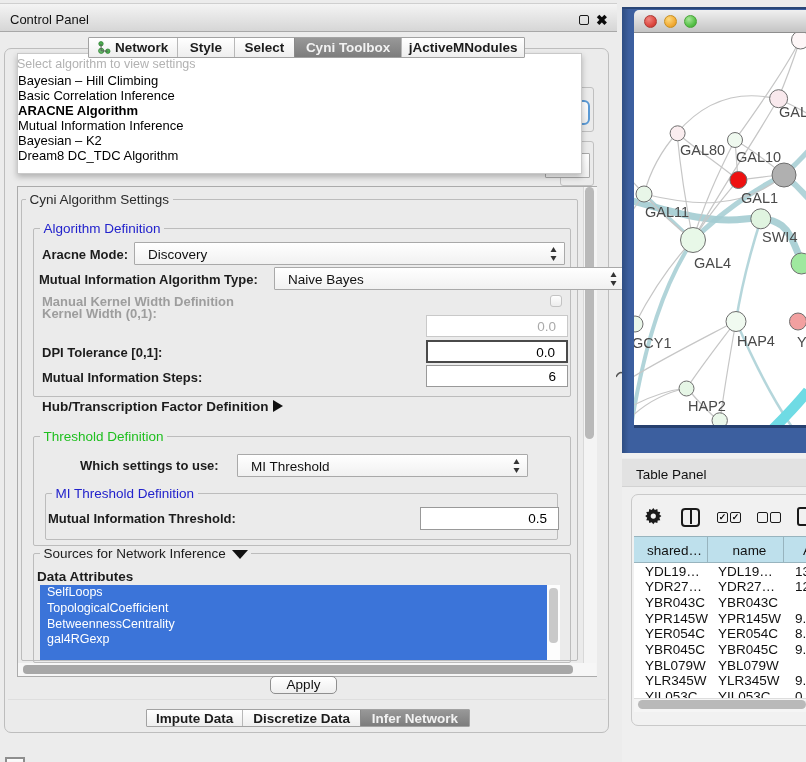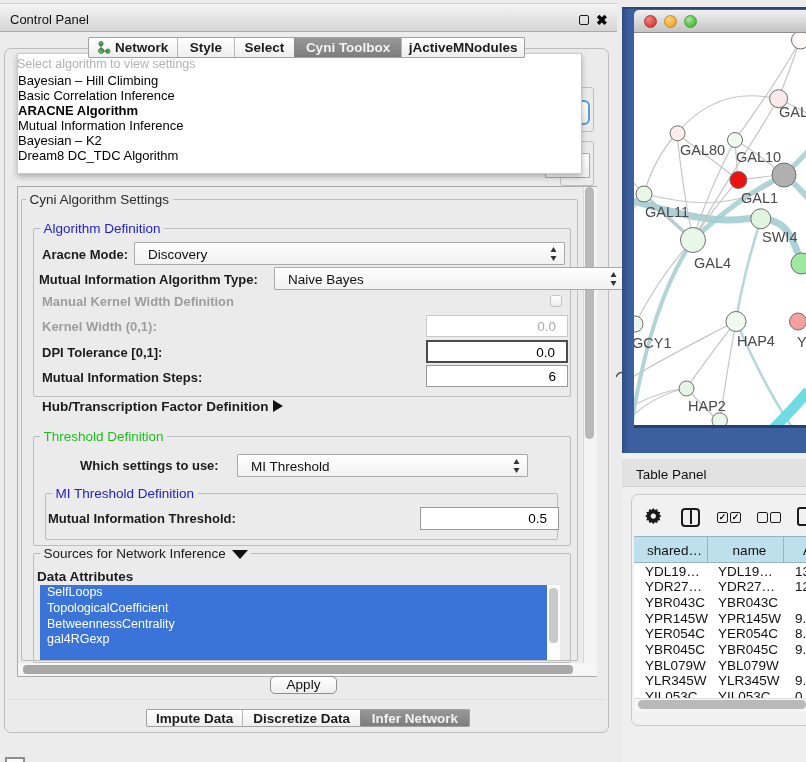--- a/index.html
+++ b/index.html
@@ -66,21 +66,21 @@
 <div class="lbl" style="left:39px;top:272px">Mutual Information Algorithm Type:</div>
 <div class="combo" style="left:274px;top:267px;width:351px;height:23px">
     <span class="t">Naive Bayes</span>
     <svg class="spin" viewBox="0 0 7 14">
       <path d="M3.5 0 L6.5 5 H0.5 Z" fill="#333"></path>
       <path d="M3.5 14 L6.5 9 H0.5 Z" fill="#333"></path>
     </svg>
   </div>
 <div class="lbl dis" style="left:42px;top:294px">Manual Kernel Width Definition</div>
 <div class="a" style="left:550px;top:295px;width:12px;height:12px;background:linear-gradient(#fefefe,#ededed);border:1px solid #c3c3c3;border-radius:3px;box-sizing:border-box"></div>
-<div class="lbl dis" style="left:42px;top:319px">Kernel Width (0,1):</div>
+<div class="lbl dis" style="left:42px;top:306px">Kernel Width (0,1):</div>
 <div class="fld" style="left:426px;top:315px;width:142px;height:22px;border:1px solid #c9c9c9;color:#aaaaaa">0.0</div>
 <div class="lbl" style="left:42px;top:345px">DPI Tolerance [0,1]:</div>
 <div class="fld" style="left:426px;top:340px;width:142px;height:23px;border:2px solid #4a4a4a;color:#000">0.0</div>
 <div class="lbl" style="left:42px;top:370px">Mutual Information Steps:</div>
 <div class="fld" style="left:426px;top:365px;width:142px;height:22px;border:1px solid #999;color:#000">6</div>
 
 <div class="lbl" style="left:42px;top:399px;font-size:13.5px">Hub/Transcription Factor Definition</div>
 <svg class="a" style="left:272px;top:399px" width="12" height="14" viewBox="0 0 12 14">
     <path d="M1 1 L11 7 L1 13 Z" fill="#111"></path>
   </svg>

